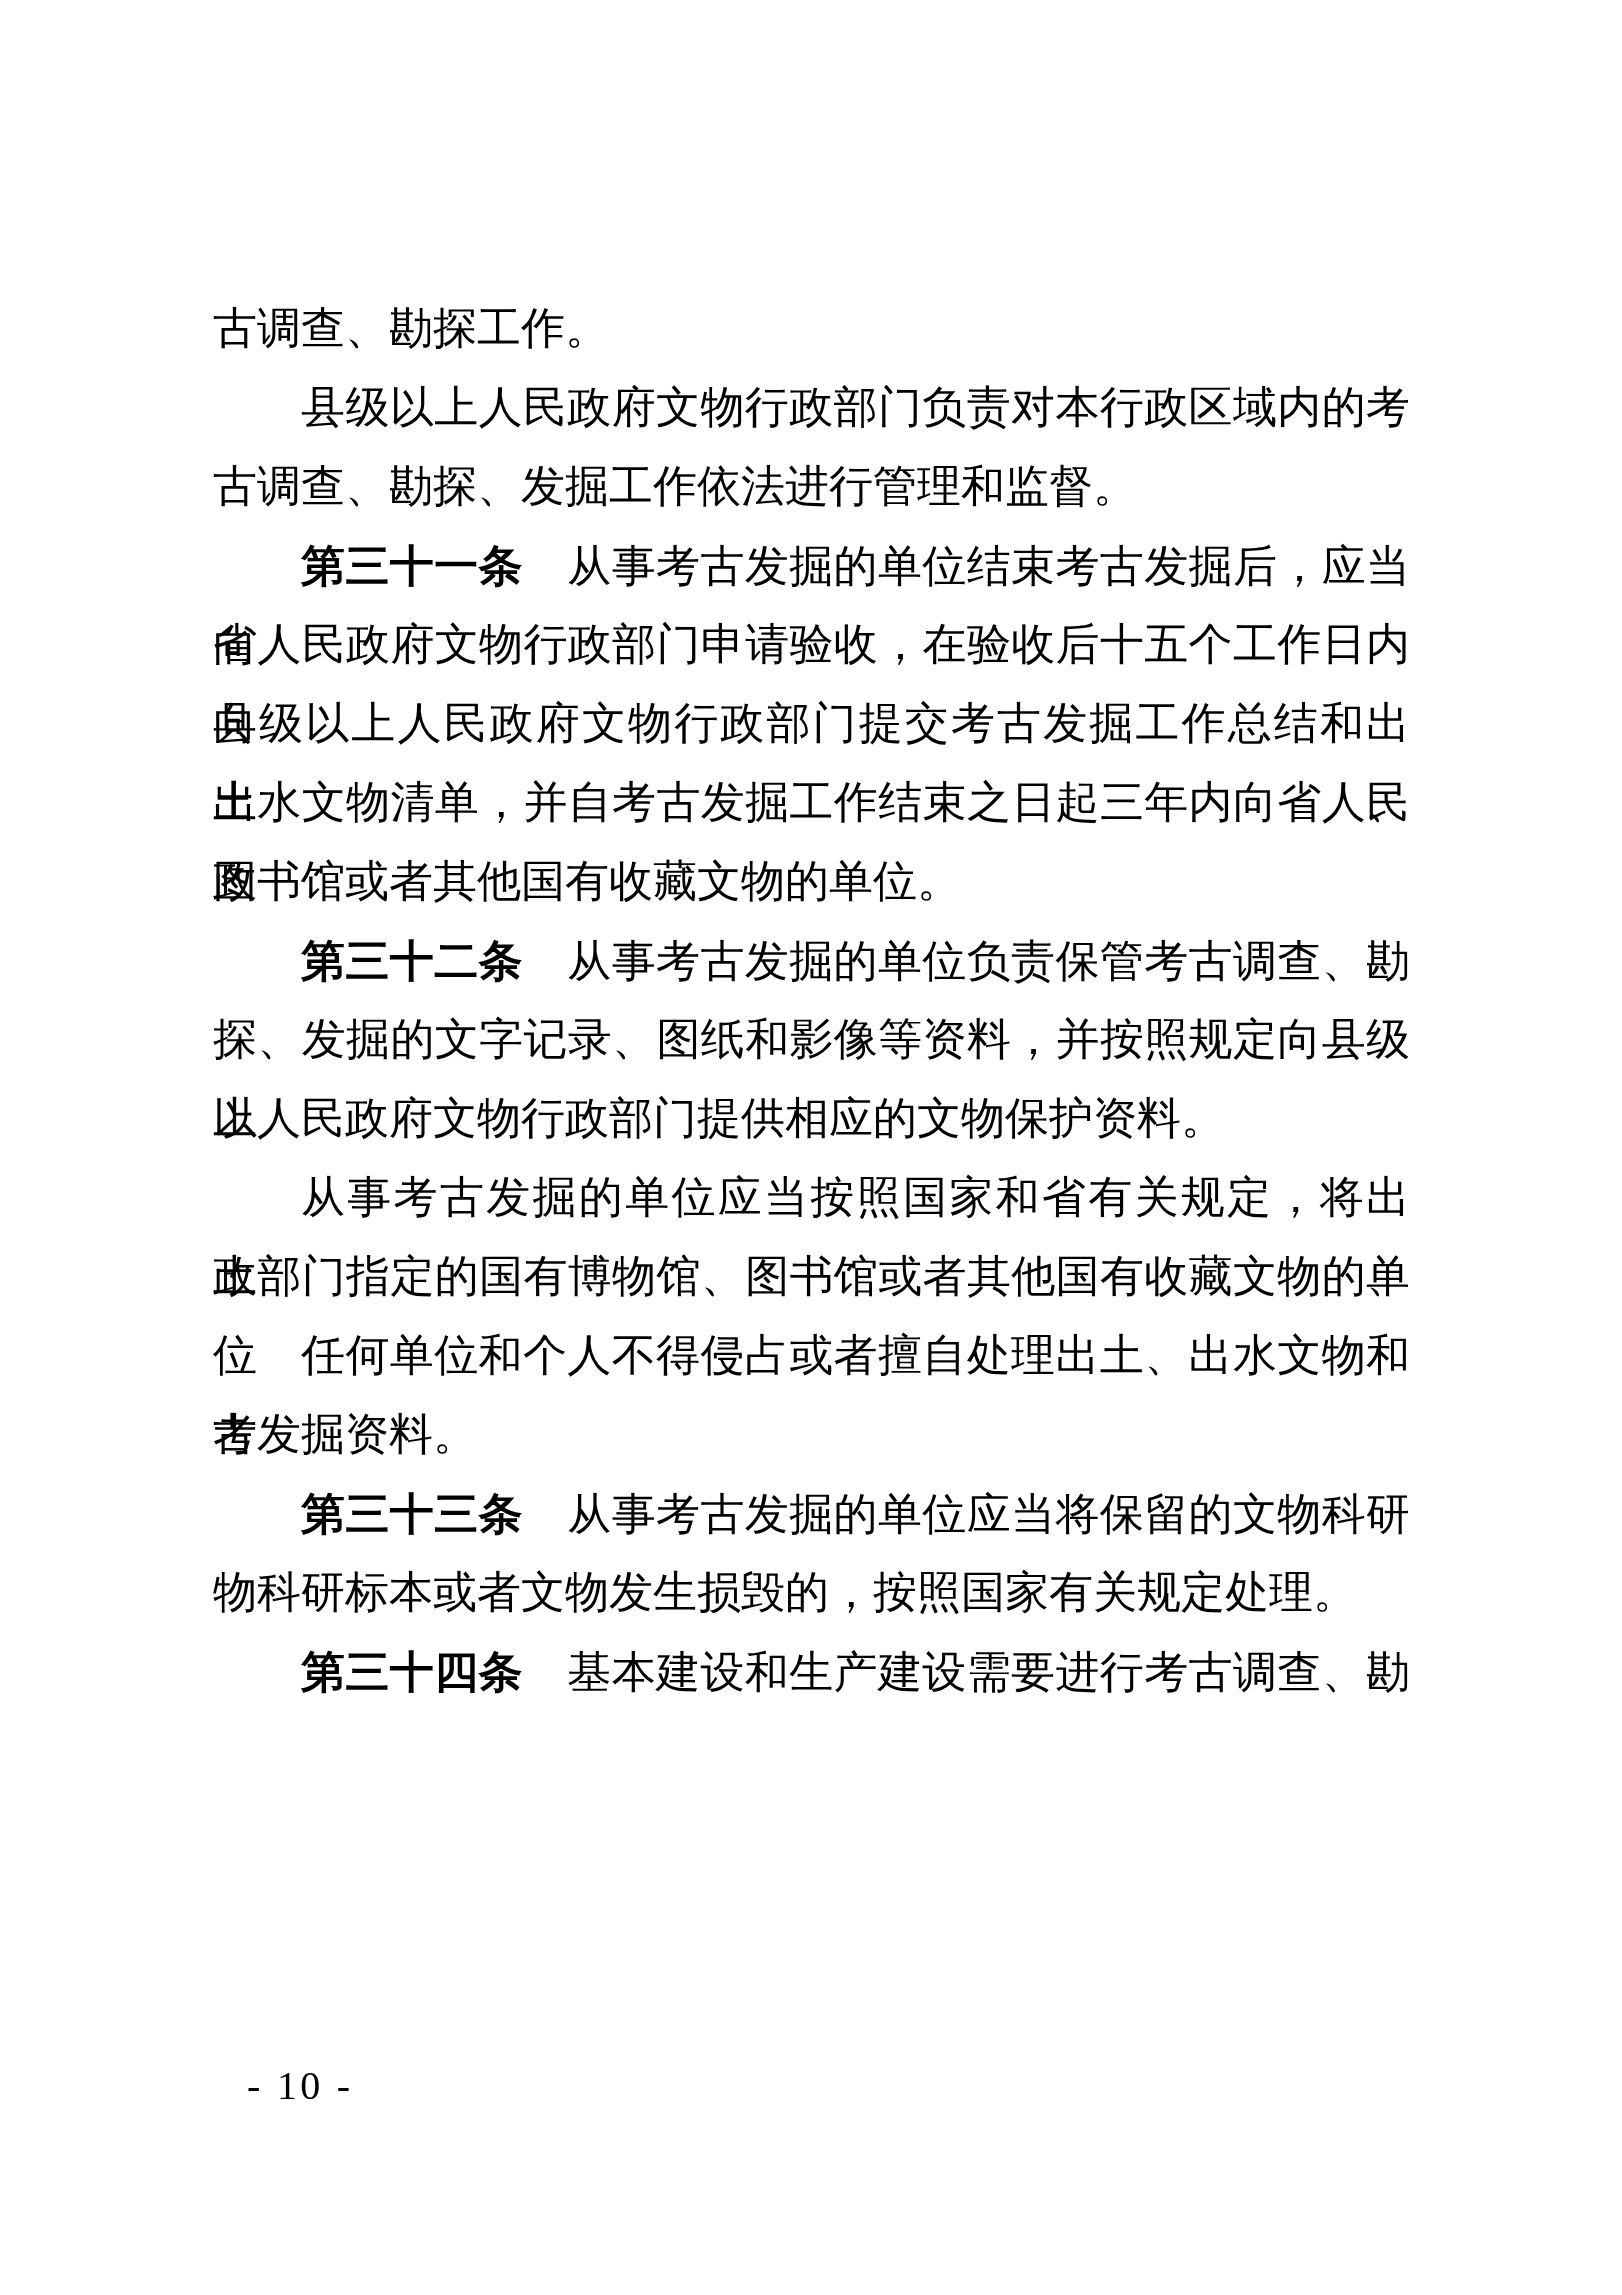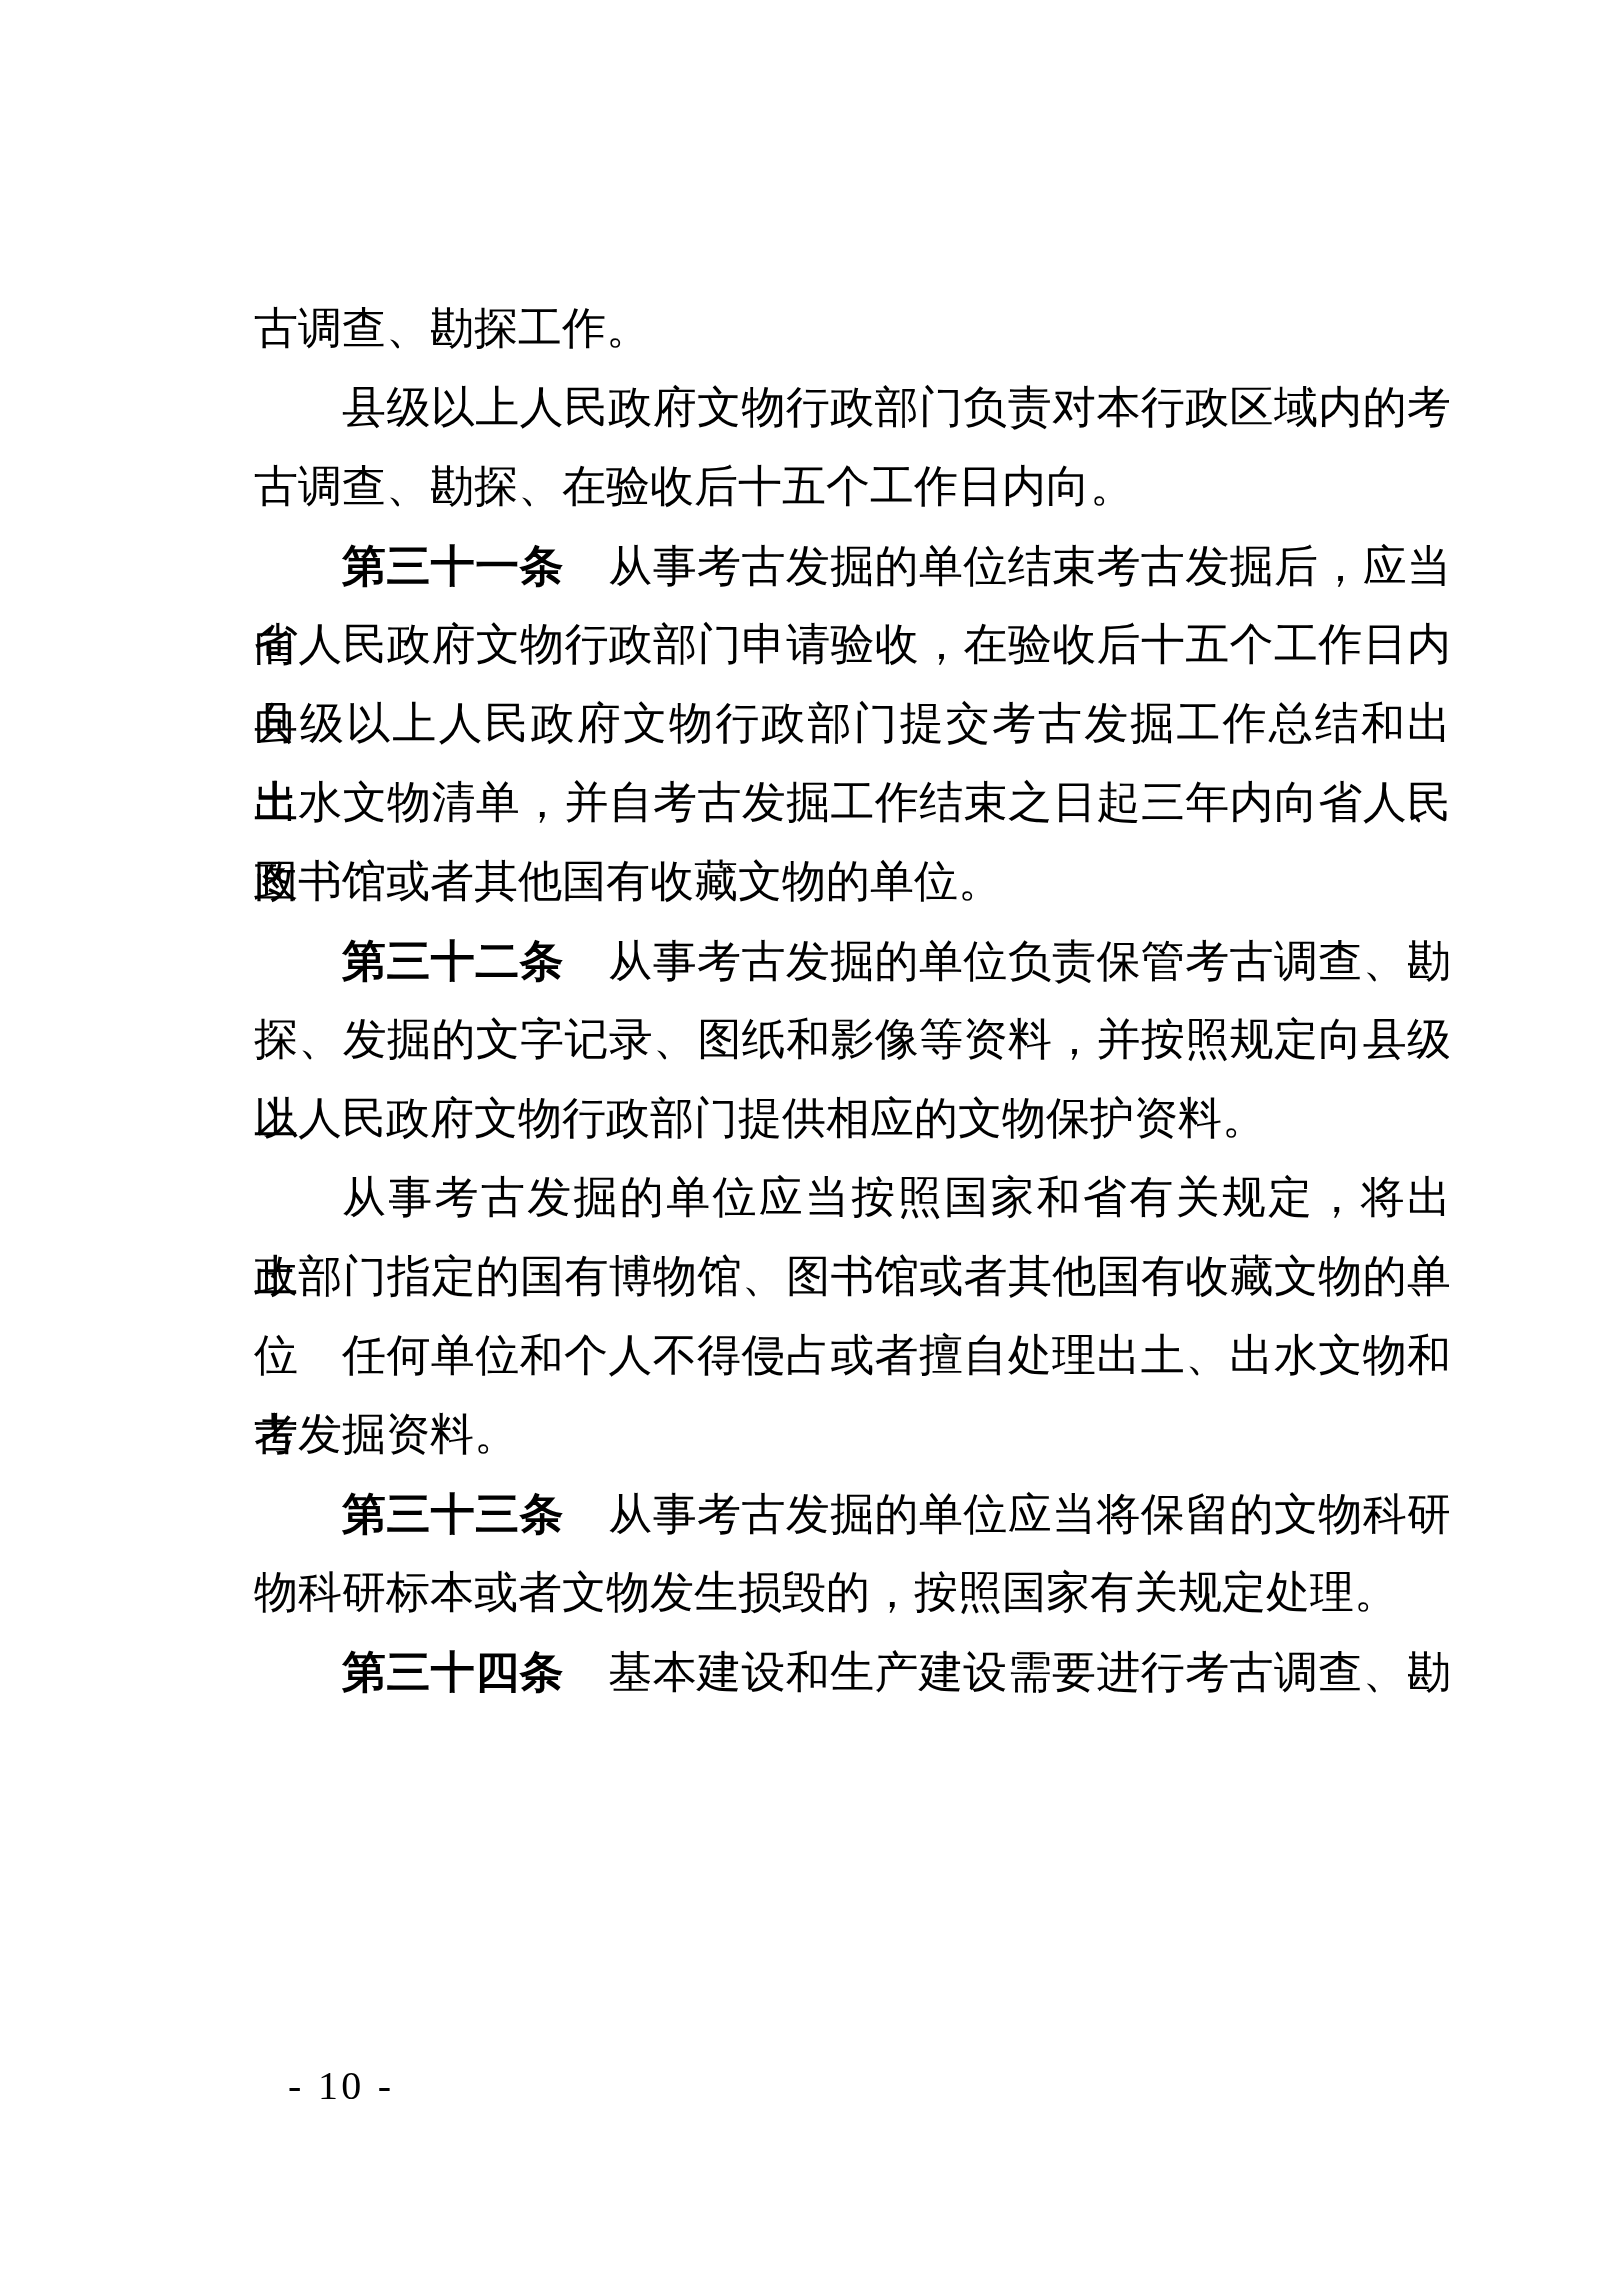--- a/index.html
+++ b/index.html
@@ -6,21 +6,20 @@
     margin: 0;
     padding: 0;
     background: #ffffff;
   }
   .page {
     position: relative;
     width: 1408px;
     height: 2295px;
     background: #ffffff;
     overflow: hidden;
-    margin-left: 41px;
   }
   .content {
     position: absolute;
     left: 213px;
     top: 289px;
     width: 1197px;
   }
   .line {
     height: 79px;
     line-height: 79px;
@@ -56,21 +55,21 @@
 </head>
 <body>
 
 <div class="page">
   <div class="content">
 
     <div class="line short"><span>古调查、勘探工作。</span></div>
 
     <div class="line fill indent"><span>县级以上人民政府文物行政部门负责对本行政区域内的考</span></div>
 
-    <div class="line short"><span>古调查、勘探、在验收后十五个工作日内向。</span></div>
+    <div class="line short"><span>古调查、勘探、发掘工作依法进行管理和监督。</span></div>
 
     <div class="line fill indent"><span class="head">第三十一条</span><span>　从事考古发掘的单位结束考古发掘后，应当向</span></div>
 
     <div class="line fill"><span>省人民政府文物行政部门申请验收，在验收后十五个工作日内向</span></div>
 
     <div class="line fill"><span>县级以上人民政府文物行政部门提交考古发掘工作总结和出土、</span></div>
 
     <div class="line fill"><span>出水文物清单，并自考古发掘工作结束之日起三年内向省人民政</span></div>
 
     <div class="line short"><span>图书馆或者其他国有收藏文物的单位。</span></div>

